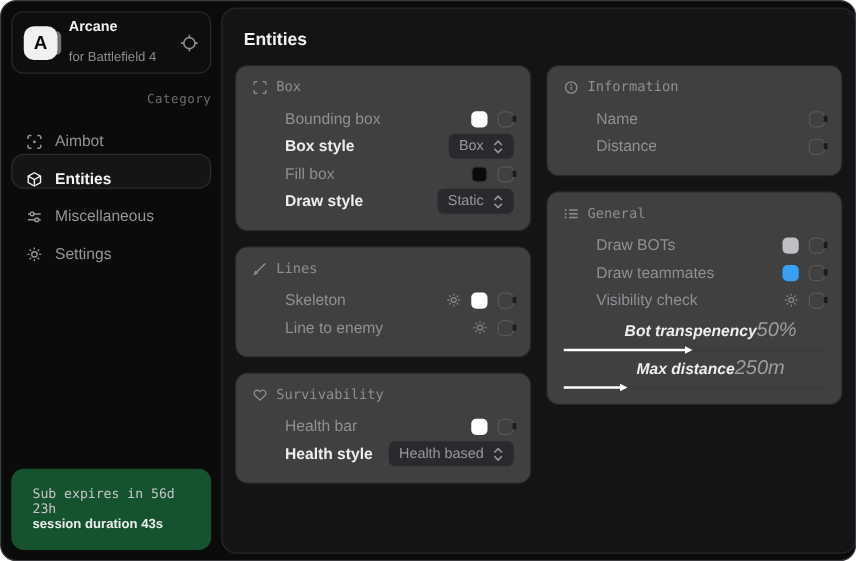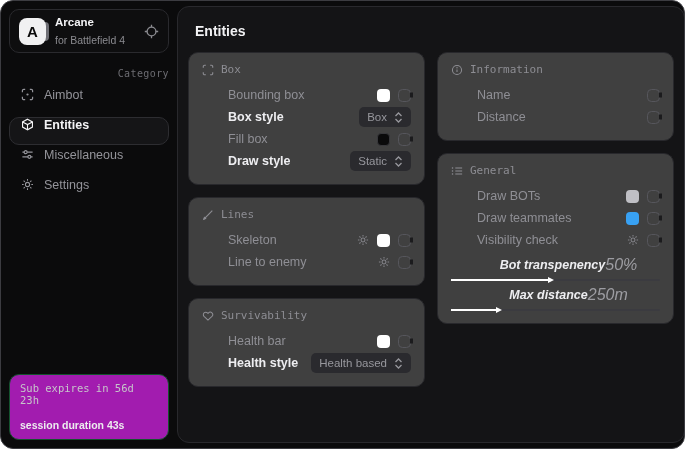--- a/index.html
+++ b/index.html
@@ -13,38 +13,38 @@
   .brand-card{
     border:1px solid #2a2a2e;border-radius:10px;padding:6px 9px;display:flex;
     align-items:center;gap:9px;background:#0e0e0f;
   }
   .logo-wrap{position:relative;width:27px;height:27px;flex-shrink:0;}
   .logo-ghost{position:absolute;right:-3px;top:4px;width:12px;height:19px;background:#6f6f75;border-radius:4px;}
   .logo{
     position:absolute;inset:0;background:#f1f1f2;border-radius:8px;color:#0a0a0a;
     font-weight:bold;font-size:15px;display:flex;align-items:center;justify-content:center;
   }
-  .brand-text{display:flex;flex-direction:column;gap:6px;flex:1;min-width:0;}
+  .brand-text{display:flex;flex-direction:column;gap:12px;flex:1;min-width:0;}
   .brand-name{color:#f2f2f4;font-size:11.5px;font-weight:bold;}
   .brand-sub{color:#8b8b90;font-size:10.5px;}
   .brand-gear{color:#8b8b90;display:flex;align-items:center;cursor:pointer;}
   .category-label{
     font-family:"DejaVu Sans Mono", monospace;font-size:10px;color:#6c6c72;
     margin:15px 0 8px 7px;letter-spacing:.4px;text-align:right;
   }
   .nav{display:flex;flex-direction:column;gap:2px;}
   .nav-item{
-    height:28px;display:flex;align-items:flex-start;gap:10px;padding:0 10px;
+    height:28px;display:flex;align-items:flex-end;gap:10px;padding:0 10px;
     color:#94949a;font-size:12.5px;border:1px solid transparent;border-radius:10px;cursor:pointer;
   }
   .nav-item.active{background:#151517;border-color:#2d2d31;color:#f4f4f6;font-weight:bold;}
   .nav-icon{display:flex;align-items:center;width:14px;justify-content:center;}
   .sidebar-footer{
-    margin-top:auto;border:1px solid #14532d;border-radius:10px;padding:7px 10px 8px;
-    display:flex;flex-direction:column;gap:13px;background:#a21caf;
+    margin-top:auto;border:7px solid #14532d;border-radius:10px;padding:7px 10px 8px;
+    display:flex;flex-direction:column;gap:0;background:#14532d;
   }
   .footer-line1{font-family:"DejaVu Sans Mono", monospace;font-size:10.5px;color:#c6c6ca;}
   .footer-line2{font-size:10.5px;font-weight:bold;color:#ededef;}
   
   .main{
     flex:1;margin:5px 5px 5px 0;border:1px solid #29292d;border-radius:12px;
     background:#141416;padding:8px 10px;display:flex;flex-direction:column;
   }
   .main-title{color:#f2f2f4;font-size:14px;font-weight:bold;margin:8px 0 13px 7px;}
   .columns{display:flex;gap:12px;align-items:flex-start;}

